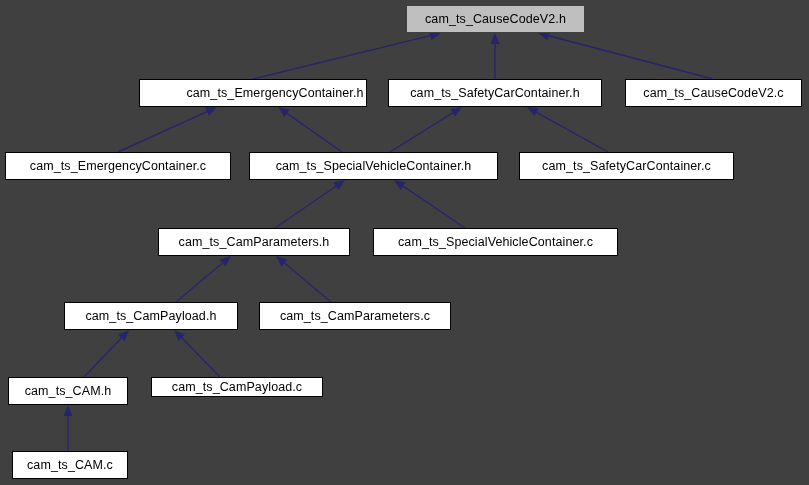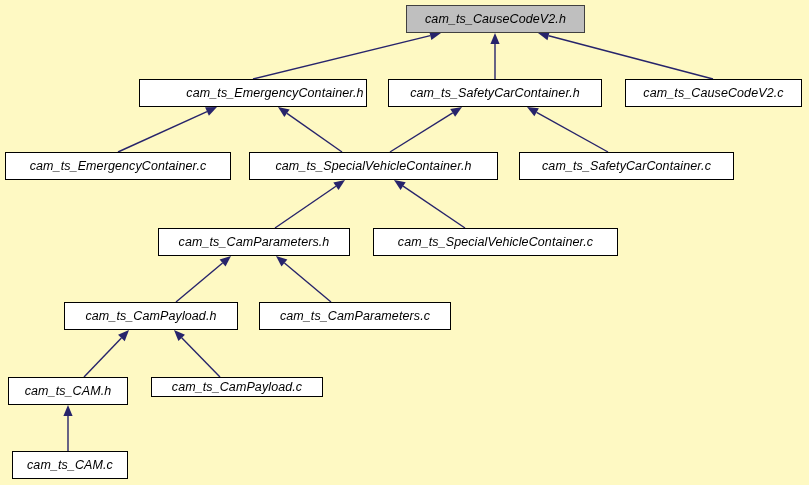--- a/index.html
+++ b/index.html
@@ -8,23 +8,22 @@
     padding: 0;
     background: #ffffff;
   }
   body {
     font-family: "Liberation Sans", sans-serif;
   }
   #graph-canvas {
     position: relative;
     width: 809px;
     height: 485px;
-    background: #fef9c3;
+    background: #404040;
     overflow: hidden;
-    font-style: italic;
   }
   #edge-layer {
     position: absolute;
     left: 0;
     top: 0;
     width: 809px;
     height: 485px;
     pointer-events: none;
   }
   .graph-node {

